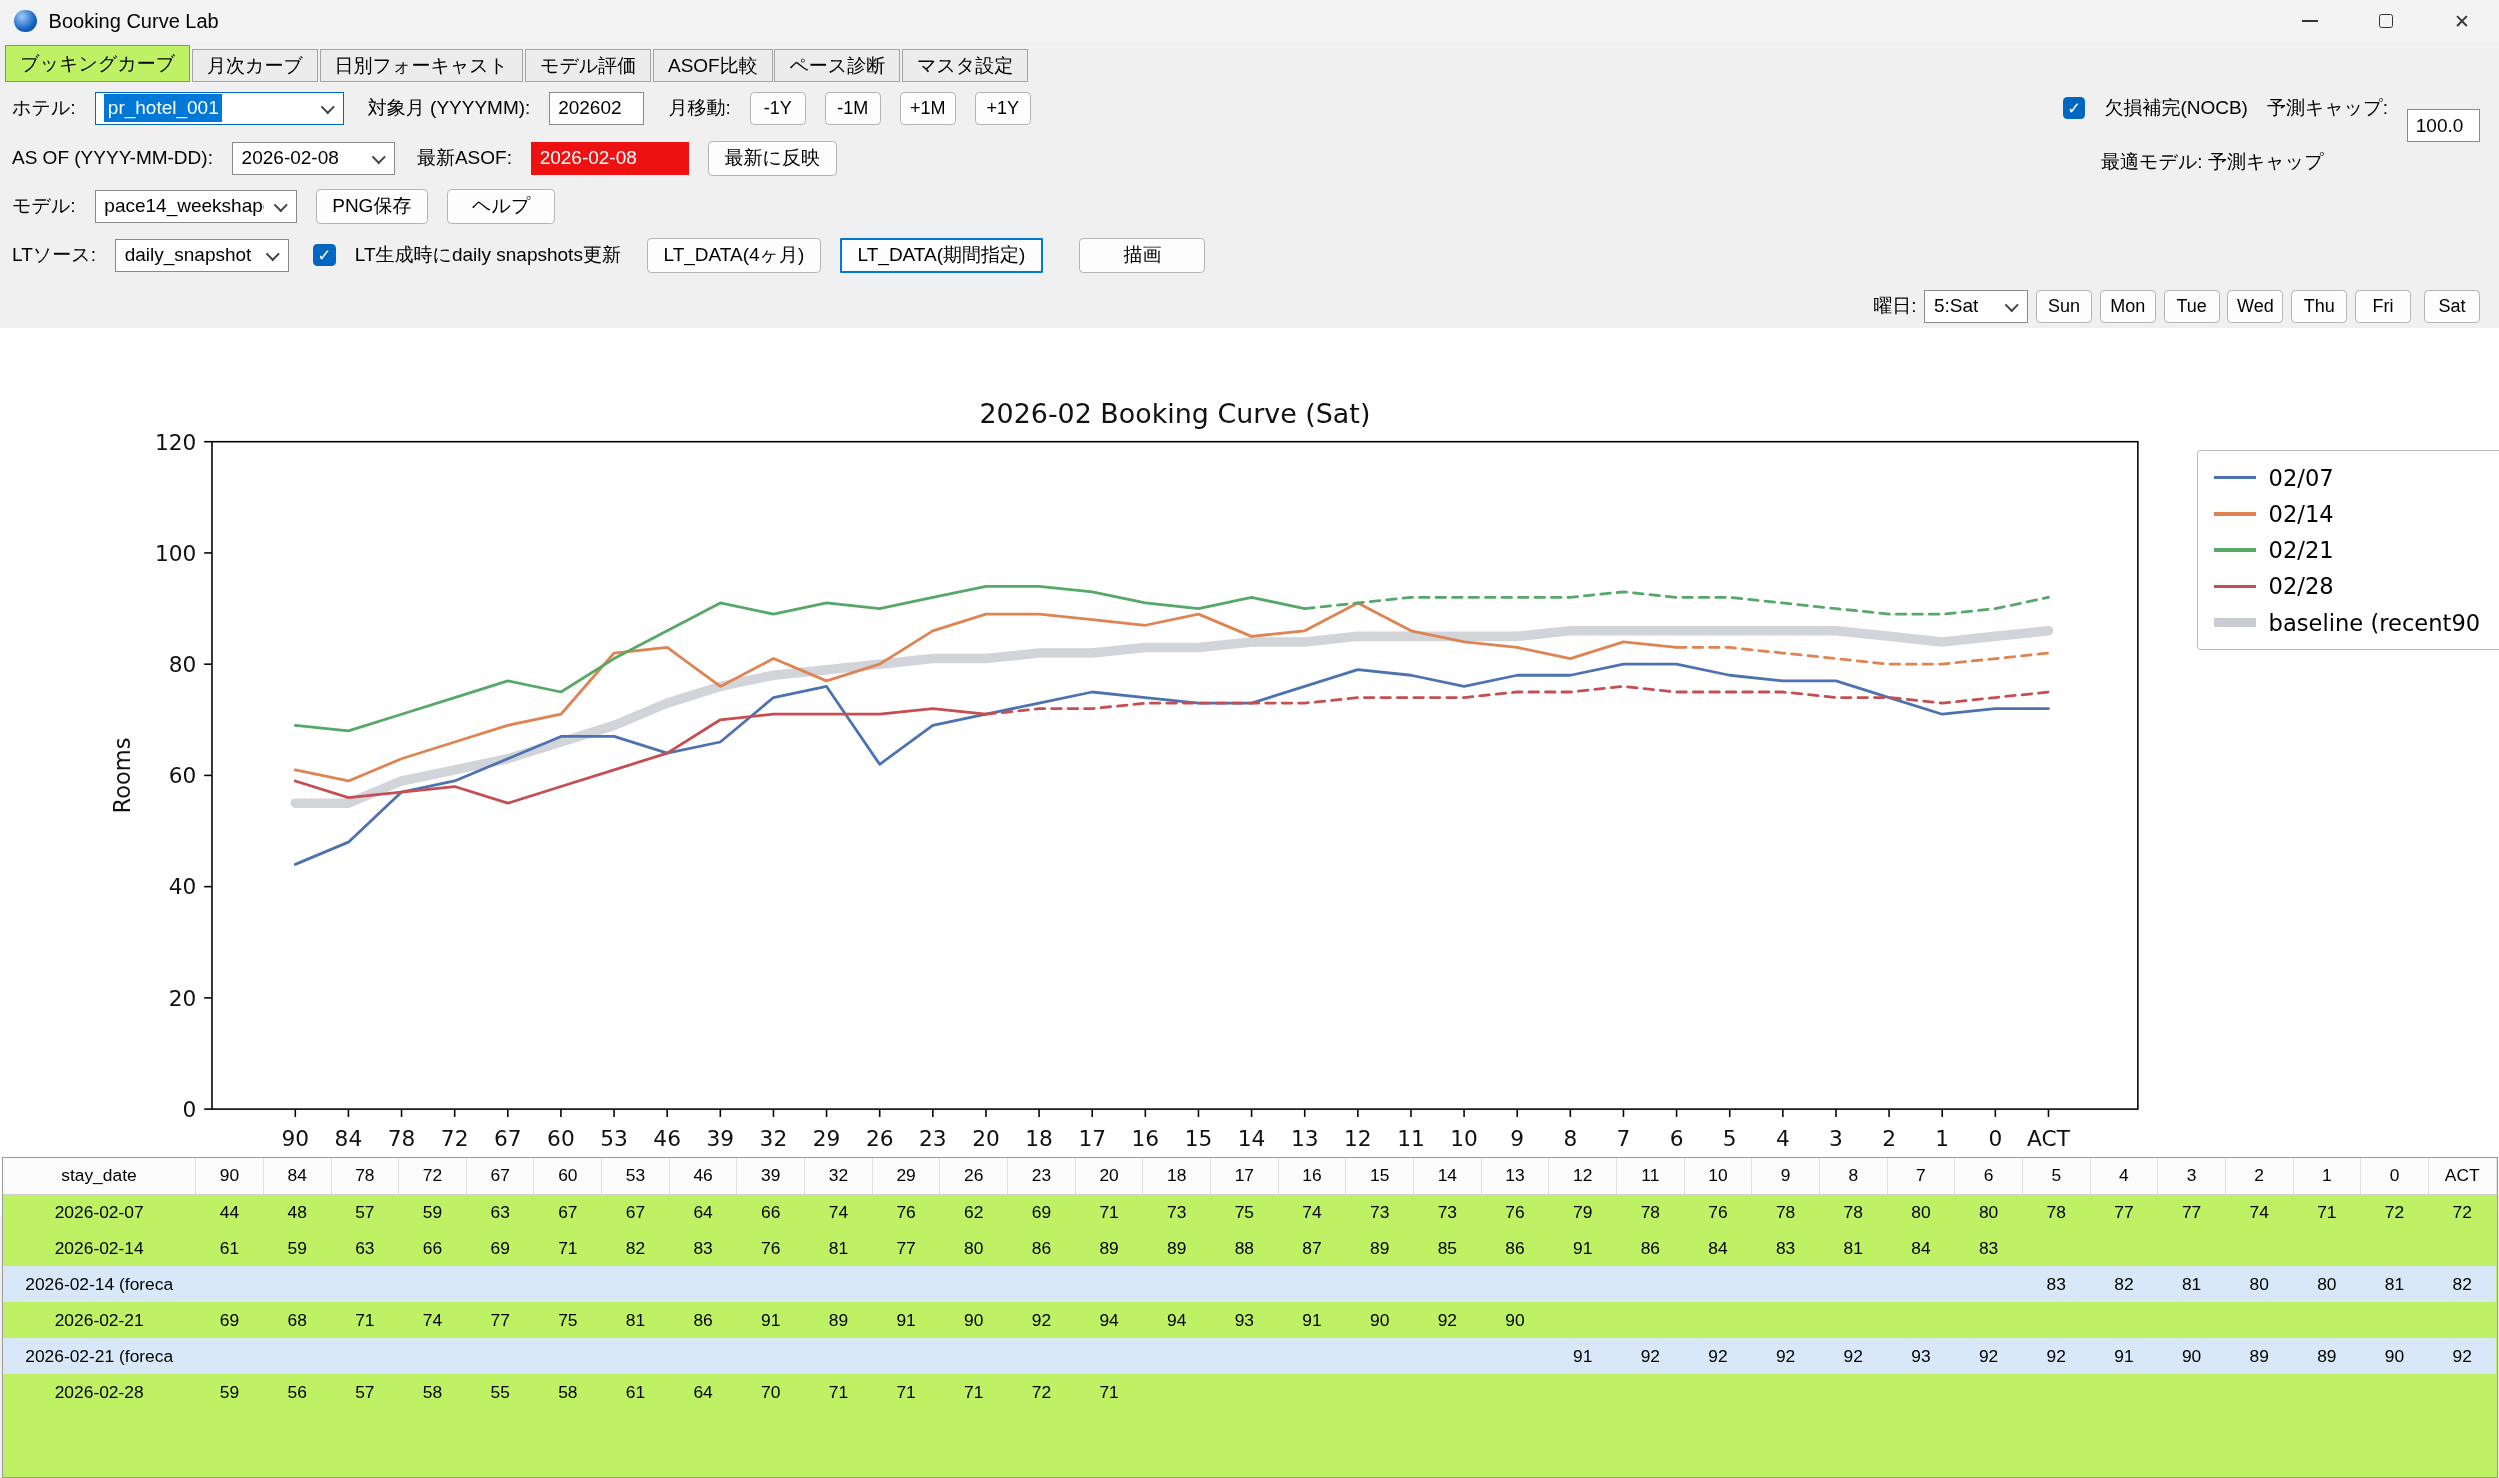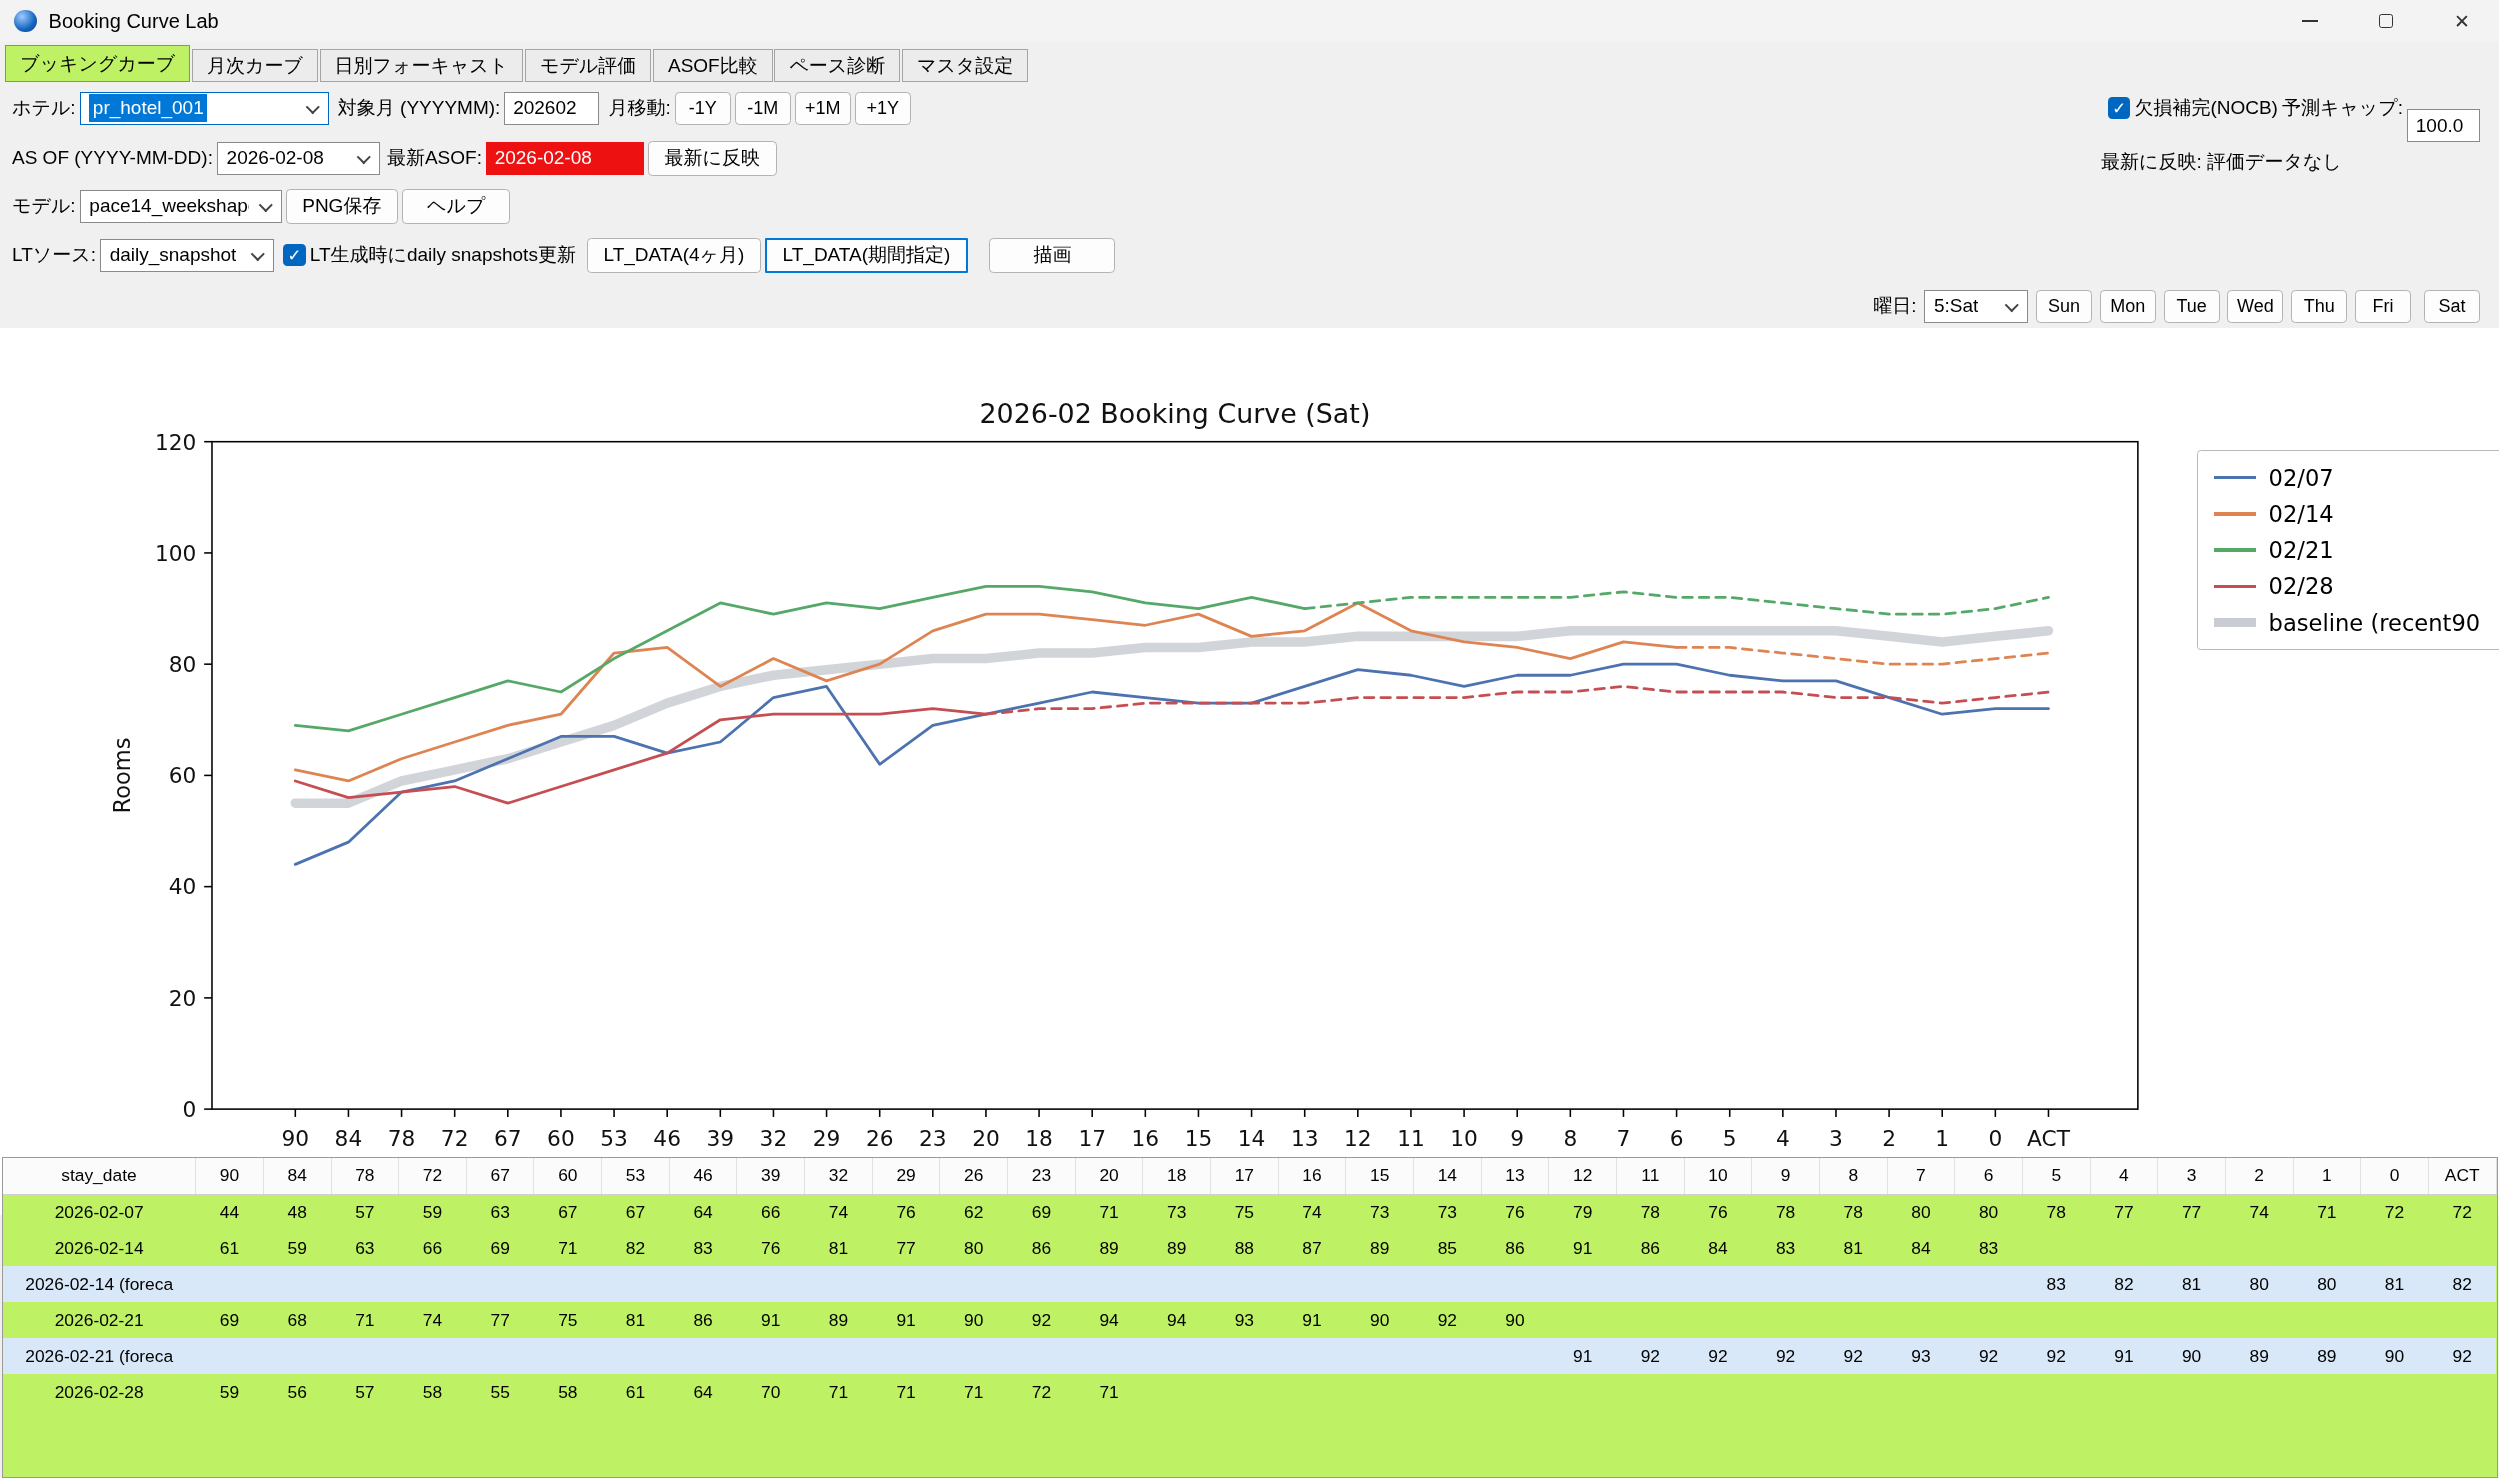--- a/index.html
+++ b/index.html
@@ -15,21 +15,21 @@
   .win-btn{width:76px;height:42px;display:flex;align-items:center;justify-content:center;cursor:default}
   .min-glyph{width:16.5px;height:1.7px;background:#333;display:inline-block}
   .max-glyph{width:14.8px;height:14.8px;border:1.7px solid #333;border-radius:2.6px;display:inline-block}
   .close-glyph{font-size:19px;color:#333;line-height:1}
   
   .tabbar{position:absolute;top:43px;left:5.2px;height:39px;display:flex;align-items:flex-end}
   .tab{height:33px;display:flex;align-items:center;padding:0 14px;font-size:19px;background:#ececec;
     border:0.9px solid #a5a5a5;margin-right:1.7px;white-space:nowrap}
   .tab.selected{background:#bef264;height:37px;border-color:#8c8c8c}
   
-  .ctrl-row{position:absolute;display:flex;align-items:center;gap:4px;height:36px}
+  .ctrl-row{position:absolute;display:flex;align-items:center;gap:19px;height:36px}
   .lbl{font-size:19px;white-space:nowrap}
   .combo{height:33px;background:#fff;border:0.9px solid #8a8a8a;display:inline-flex;align-items:center;
     justify-content:space-between;padding:0 8.7px 0 8.7px;font-size:19px;overflow:hidden;white-space:nowrap}
   .combo.focused{border:1.7px solid #0067c0}
   .combo-text{white-space:nowrap;overflow:hidden}
   .combo-text.selected{background:#0078d7;color:#fff;padding:2.6px 3.5px}
   .combo-arrow{width:9.5px;height:9.5px;border-right:2.1px solid #444;border-bottom:2.1px solid #444;
     transform:rotate(45deg);flex:none;margin:-3.5px 1.7px 0 12px}
   .entry-input{height:33px;border:0.9px solid #8a8a8a;font-size:19px;padding:0 7.8px;background:#fff;
     font-family:inherit;outline:none}
@@ -114,21 +114,21 @@
 <div class="ctrl-row" style="top:140px;left:12px">
   <span class="lbl">AS OF (YYYY-MM-DD):</span>
   <div class="combo" style="width:163px">
     <span class="combo-text">2026-02-08</span>
     <span class="combo-arrow"></span>
   </div>
   <span class="lbl" style="margin-left:3px">最新ASOF:</span>
   <span class="badge-red" style="background:#ee1111">2026-02-08</span>
   <button class="btn">最新に反映</button>
 </div>
-<span class="static-note" style="left:2101px;top:149px">最新に反映: 評価データなし</span>
+<span class="static-note" style="left:2101px;top:149px">最適モデル: 予測キャップ</span>
 
 <div class="ctrl-row" style="top:188px;left:12px">
   <span class="lbl">モデル:</span>
   <div class="combo" style="width:202px">
     <span class="combo-text">pace14_weekshape</span>
     <span class="combo-arrow"></span>
   </div>
   <button class="btn">PNG保存</button>
   <button class="btn" style="padding:0 24px">ヘルプ</button>
 </div>

